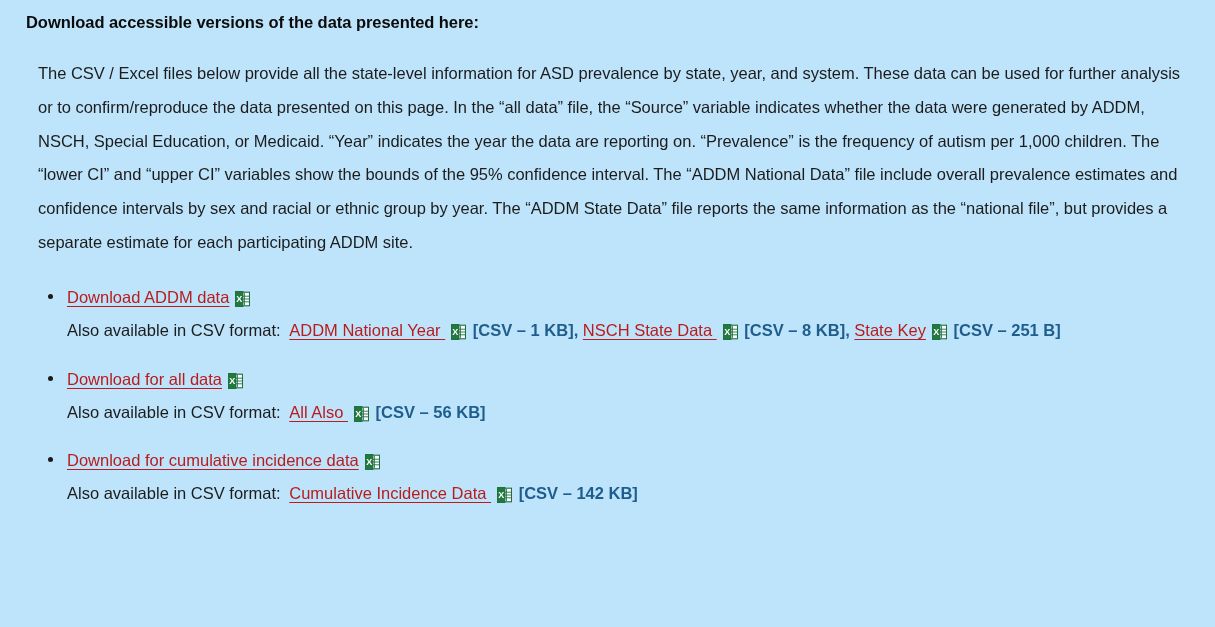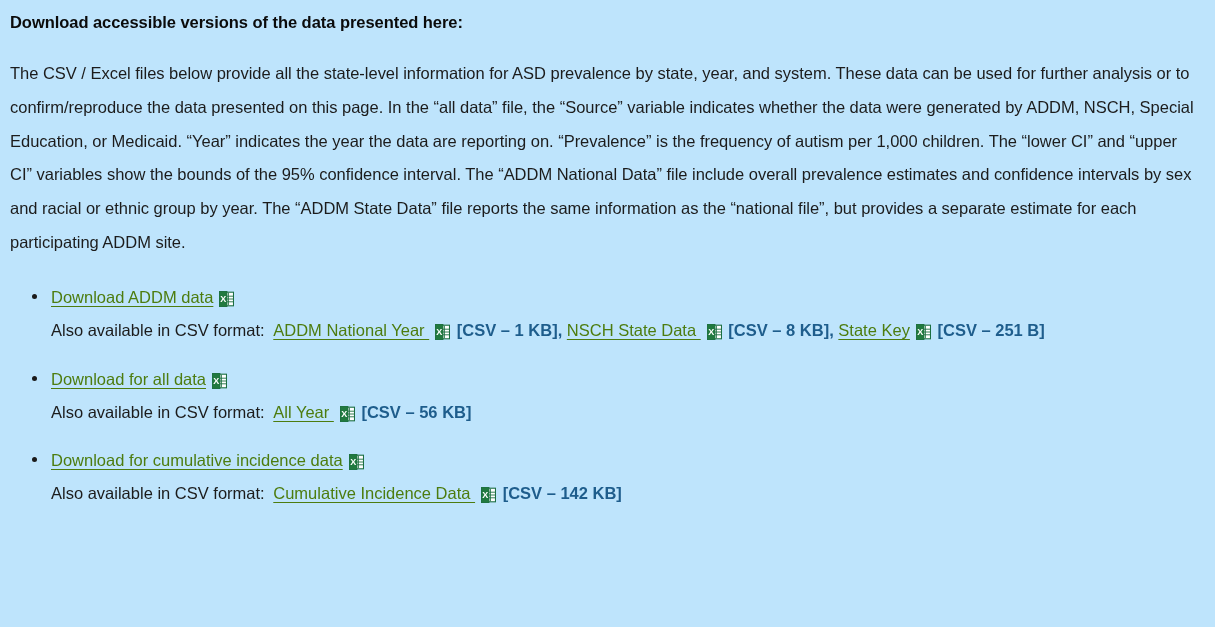--- a/index.html
+++ b/index.html
@@ -12,36 +12,36 @@
     background: #bee4fc;
     font-family: "Liberation Sans", sans-serif;
     color: #1a1a1a;
     overflow: hidden;
   }
   .page {
     width: 1215px;
     height: 627px;
     background: #bee4fc;
     box-sizing: border-box;
-    padding: 11px 18px 0 10px;
+    padding: 11px 18px 0 26px;
     position: relative;
   }
   .heading {
     font-size: 16.5px;
     font-weight: bold;
     color: #0b0b0b;
     line-height: 1.4;
     margin: 0 0 0 0;
     letter-spacing: -0.05px;
   }
   .intro {
     font-size: 16.5px;
     color: #1c1c1c;
     line-height: 33.7px;
-    margin: 23px 0 0 0;
+    margin: 23px 0 0 12px;
     max-width: 1192px;
     letter-spacing: -0.02px;
   }
   ul.download-list {
     list-style: none;
     margin: 22px 0 0 0;
     padding: 0;
   }
   ul.download-list > li {
     position: relative;
@@ -56,21 +56,21 @@
   ul.download-list > li .bullet {
     position: absolute;
     left: 22px;
     top: 13px;
     width: 5px;
     height: 5px;
     border-radius: 50%;
     background: #1a1a1a;
   }
   a.dl {
-    color: #4d7c0f;
+    color: #b91c1c;
     text-decoration: underline;
     text-underline-offset: 3px;
     text-decoration-thickness: 1px;
     cursor: pointer;
   }
   a.dl.primary {
     font-size: 16.5px;
   }
   .alt-line {
     color: #1c1c1c;
@@ -178,21 +178,21 @@
             <line x1="5.8" y1="10.8" x2="14.2" y2="10.8" stroke="#1d6f42" stroke-width="0.9"></line>
             <line x1="9.4" y1="1.8" x2="9.4" y2="14.2" stroke="#1d6f42" stroke-width="0.9"></line>
             <rect x="0" y="0" width="8.4" height="16" fill="#1d6f42"></rect>
             <rect x="0.6" y="0.6" width="7.2" height="14.8" fill="#21793f"></rect>
             <text x="4.2" y="11.4" font-family="'Liberation Sans', sans-serif" font-size="9" font-weight="bold" fill="#ffffff" text-anchor="middle">X</text>
           </svg>
         </span>
       </div>
       <div class="alt-line">
         <span>Also available in CSV format:</span>
-        <span class="nbsp-gap"></span><a class="dl" href="#">All Year </a><span class="nbsp-gap"></span><span class="xls-icon">
+        <span class="nbsp-gap"></span><a class="dl" href="#">All Also </a><span class="nbsp-gap"></span><span class="xls-icon">
           <svg width="15" height="16" viewBox="0 0 15 16" xmlns="http://www.w3.org/2000/svg">
             <rect x="5.5" y="1.2" width="9" height="13.6" fill="#ffffff" stroke="#1d6f42" stroke-width="1.1"></rect>
             <line x1="5.8" y1="5.2" x2="14.2" y2="5.2" stroke="#1d6f42" stroke-width="0.9"></line>
             <line x1="5.8" y1="8.0" x2="14.2" y2="8.0" stroke="#1d6f42" stroke-width="0.9"></line>
             <line x1="5.8" y1="10.8" x2="14.2" y2="10.8" stroke="#1d6f42" stroke-width="0.9"></line>
             <line x1="9.4" y1="1.8" x2="9.4" y2="14.2" stroke="#1d6f42" stroke-width="0.9"></line>
             <rect x="0" y="0" width="8.4" height="16" fill="#1d6f42"></rect>
             <rect x="0.6" y="0.6" width="7.2" height="14.8" fill="#21793f"></rect>
             <text x="4.2" y="11.4" font-family="'Liberation Sans', sans-serif" font-size="9" font-weight="bold" fill="#ffffff" text-anchor="middle">X</text>
           </svg>

